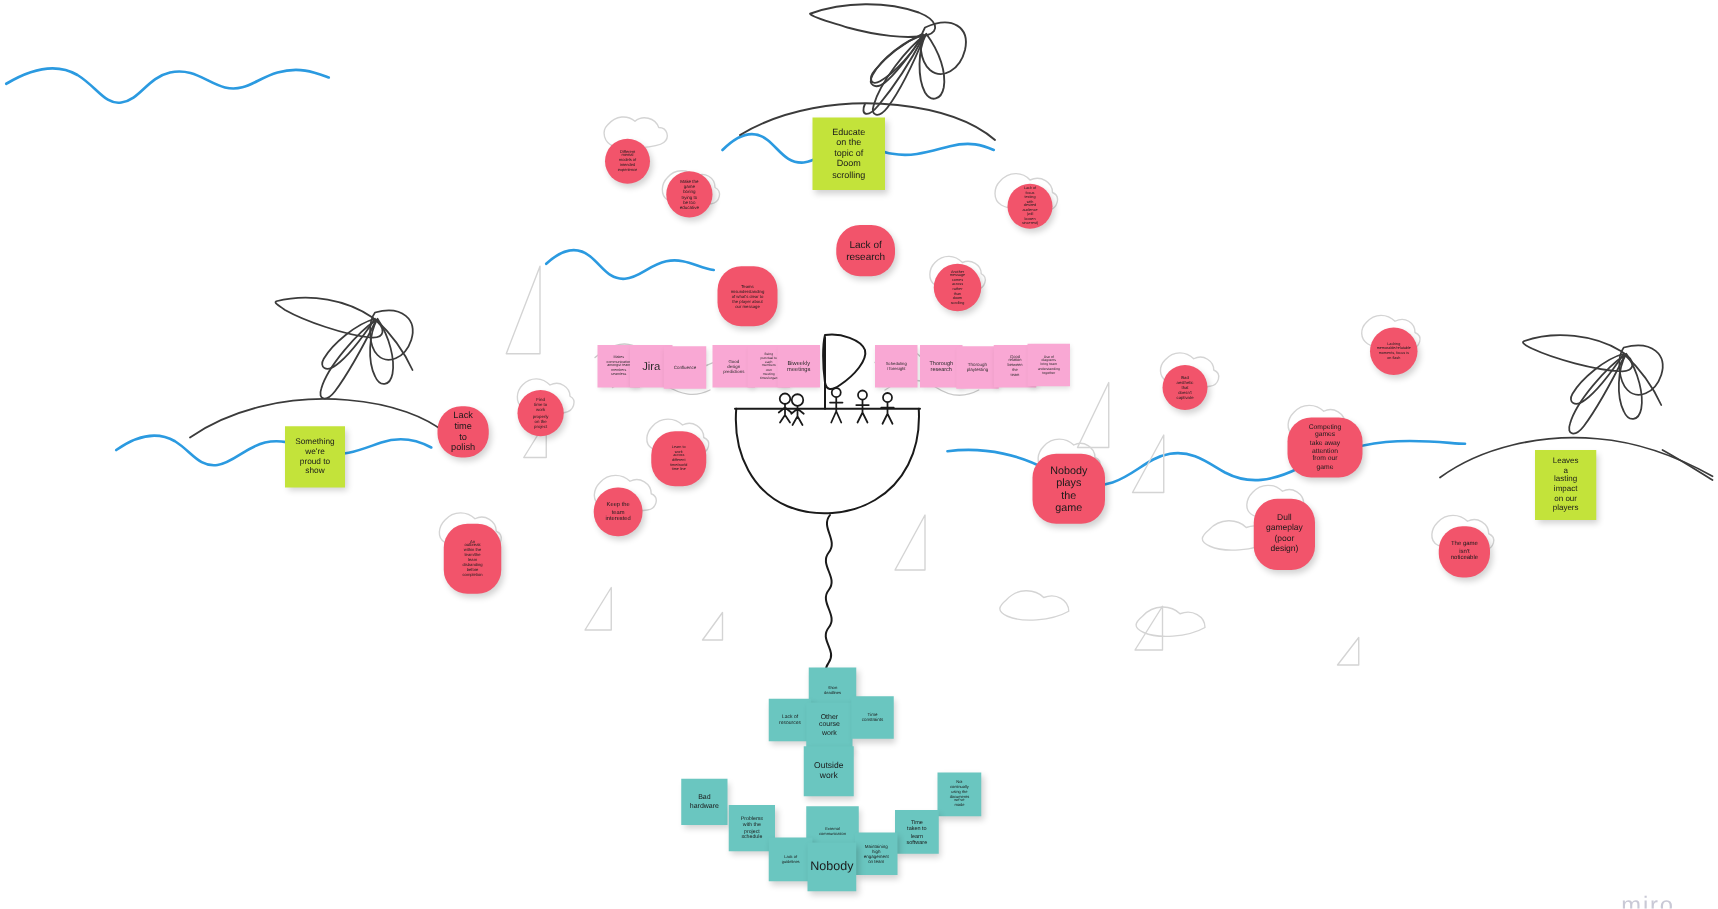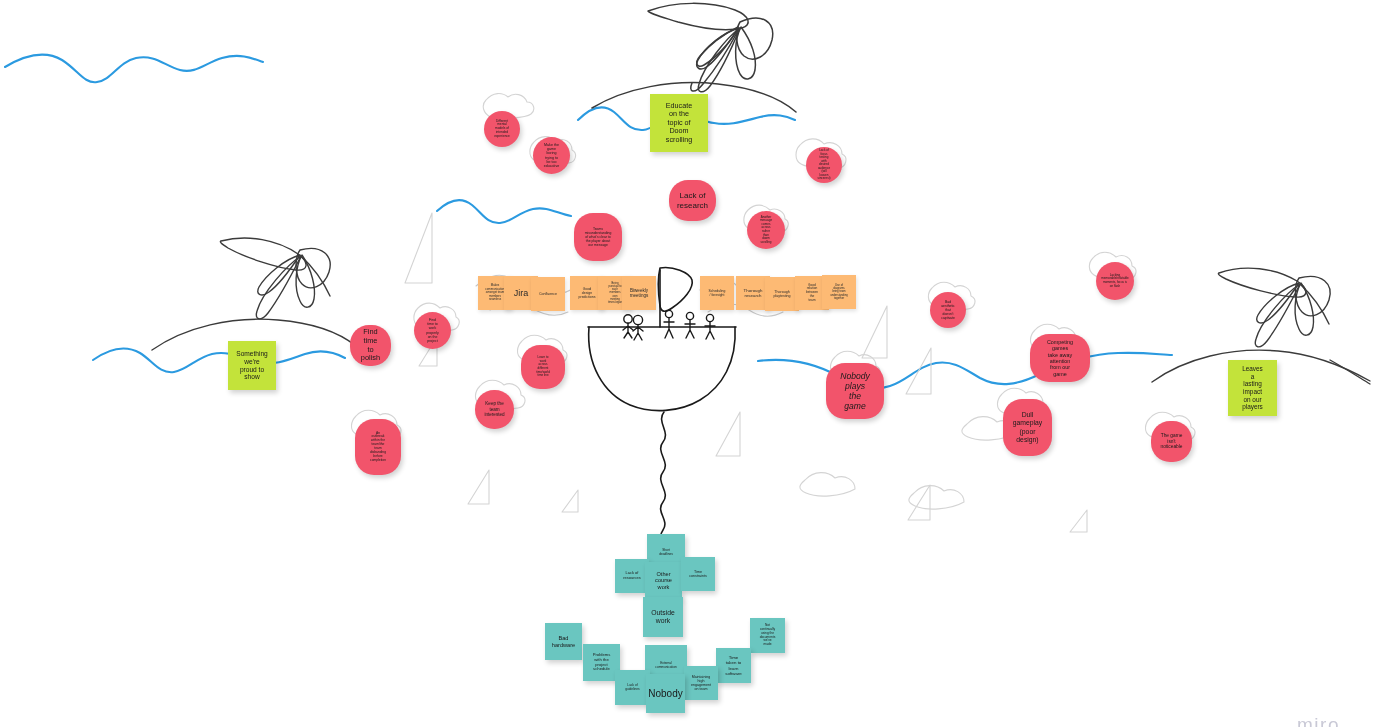--- a/index.html
+++ b/index.html
@@ -35,21 +35,21 @@
     line-height: 1.18;
     color: #1a1a1a;
     box-shadow: 2px 3px 5px rgba(0,0,0,0.18);
     word-wrap: break-word;
     overflow: hidden;
     font-family: "Liberation Sans", sans-serif;
   }
   .note.pink   { background: #f2546b; border-radius: 19px; }
   .note.green  { background: #c3e33a; }
   .note.teal   { background: #6ac6c0; }
-  .note.white  { background: #fdba74; color: #2b2b2b; box-shadow: 1px 2px 4px rgba(0,0,0,0.12); }
+  .note.white  { background: #f9a8d4; color: #2b2b2b; box-shadow: 1px 2px 4px rgba(0,0,0,0.12); }
   .miro-logo {
     position: absolute;
     left: 1297px;
     top: 678px;
     font-size: 19px;
     letter-spacing: 1.5px;
     color: #c9c9d6;
     font-family: "Liberation Sans", sans-serif;
     user-select: none;
     margin-top: 36px;
@@ -238,35 +238,35 @@
     <div class="note white" style="left: 822px; top: 275px; width: 31px; height: 31px; font-size: 2.8px;">
       <span>Use of diagrams bring team understanding together</span>
     </div>
     <div class="note pink" style="left: 930px; top: 292px; width: 36px; height: 36px; font-size: 3.4px;">
       <span>Bad aesthetic that doesn't captivate</span>
     </div>
     <div class="note pink" style="left: 414px; top: 312px; width: 37px; height: 37px; font-size: 3.5px;">
       <span>Find time to work properly on the project</span>
     </div>
     <div class="note pink" style="left: 350px; top: 325px; width: 41px; height: 41px; font-size: 7.4px;">
-      <span>Find time to polish</span>
+      <span>Lack time to polish</span>
     </div>
     <div class="note pink" style="left: 1030px; top: 334px; width: 60px; height: 48px; font-size: 5.4px;">
       <span>Competing games take away attention from our game</span>
     </div>
     <div class="note green" style="left: 228px; top: 341px; width: 48px; height: 49px; font-size: 6.6px;">
       <span>Something we're proud to show</span>
     </div>
     <div class="note pink" style="left: 521px; top: 345px; width: 44px; height: 44px; font-size: 3px;">
       <span>Learn to work across different time/world time line</span>
     </div>
     <div class="note green" style="left: 1228px; top: 360px; width: 49px; height: 56px; font-size: 6.4px;">
       <span>Leaves a lasting impact on our players</span>
     </div>
-    <div class="note pink" style="left: 826px; top: 363px; width: 58px; height: 56px; font-size: 8.6px; font-style: italic;">
+    <div class="note pink" style="left: 826px; top: 363px; width: 58px; height: 56px; font-size: 8.6px;">
       <span>Nobody plays the game</span>
     </div>
     <div class="note pink" style="left: 475px; top: 390px; width: 39px; height: 39px; font-size: 4.6px;">
       <span>Keep the team interested</span>
     </div>
     <div class="note pink" style="left: 1003px; top: 399px; width: 49px; height: 57px; font-size: 6.8px;">
       <span>Dull gameplay (poor design)</span>
     </div>
     <div class="note pink" style="left: 355px; top: 419px; width: 46px; height: 56px; font-size: 3.3px;">
       <span>An outbreak within the team/the team disbanding before completion</span>

